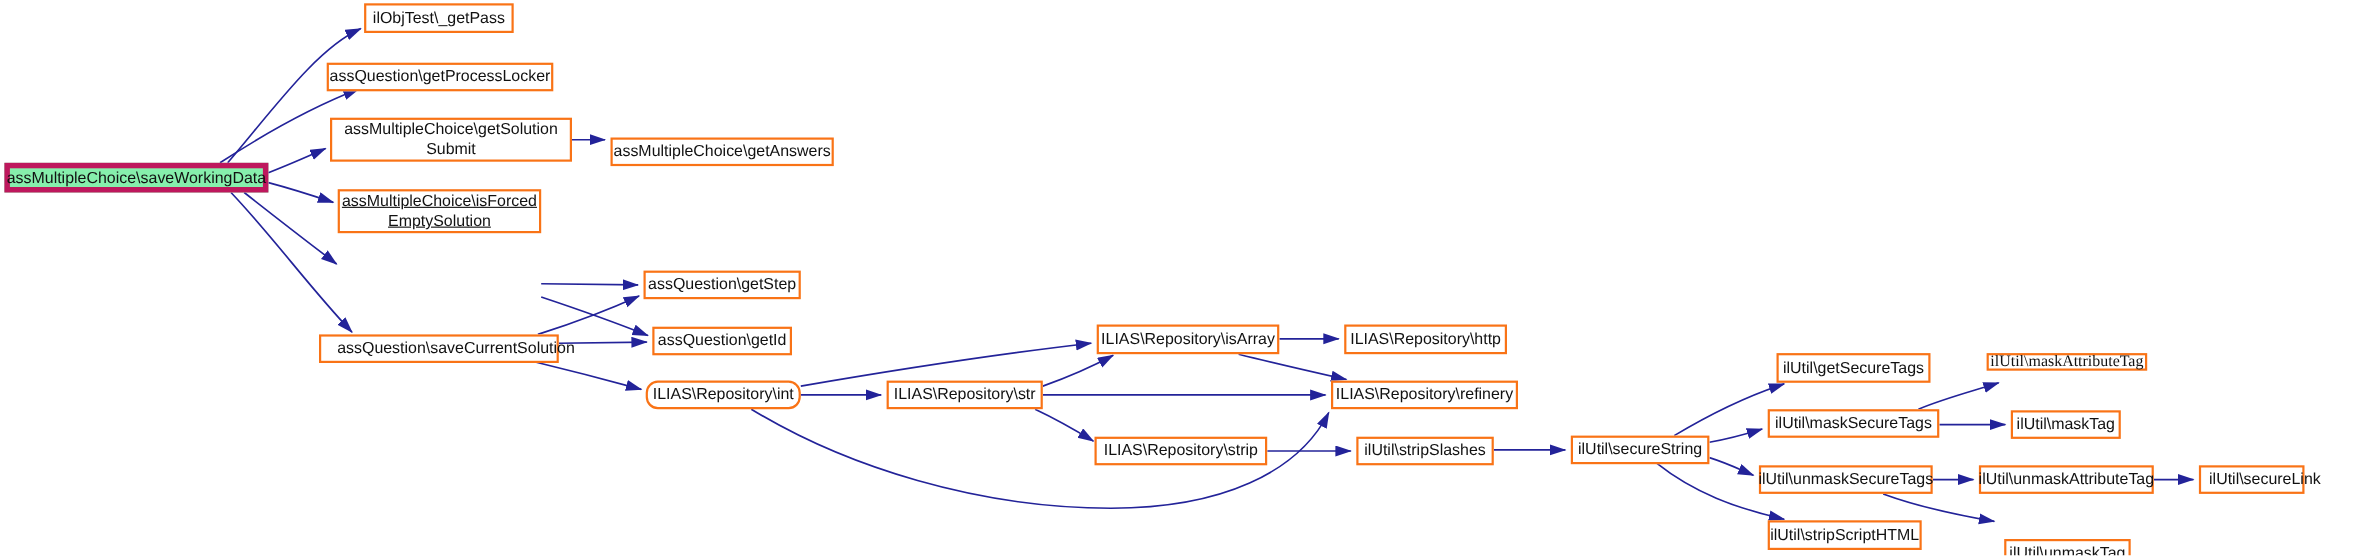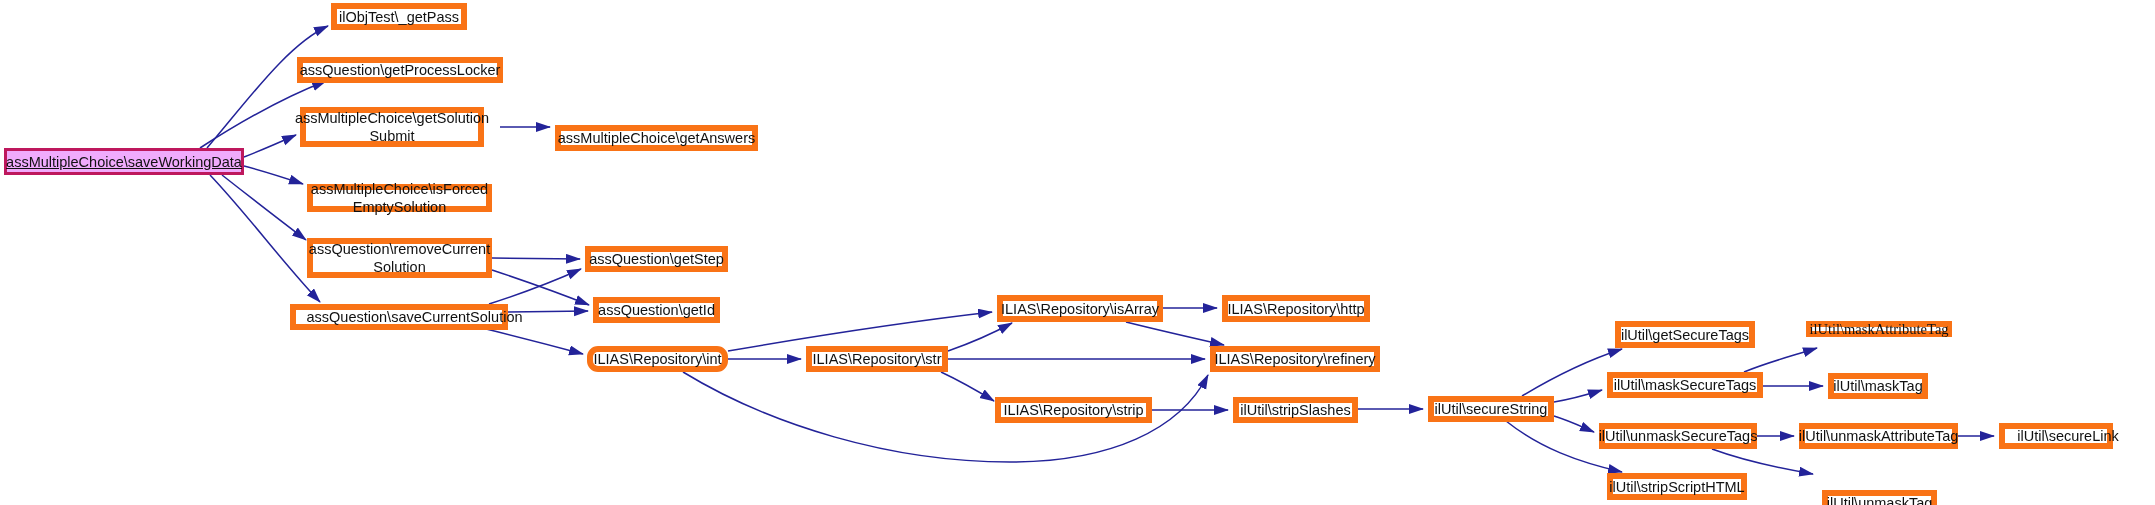--- a/index.html
+++ b/index.html
@@ -9,32 +9,31 @@
     background:#ffffff;
     font-family:"Liberation Sans", sans-serif;
     overflow:hidden;
   }
   .edges{position:absolute;left:0;top:0;width:2155px;height:505px;}
   .node{
     position:absolute;
     box-sizing:border-box;
     display:flex;flex-direction:column;align-items:center;justify-content:center;
     background:#ffffff;
-    border:6px solid #f97316;
+    border:2px solid #f97316;
     color:#111111;
     font-size:14.5px;
     line-height:18px;
     white-space:nowrap;
     text-align:center;
     cursor:pointer;
   }
   .node.highlight{
-    background:#f0abfc;
-    border:3px solid #be185d;
-    text-decoration:underline;
+    background:#86efac;
+    border:5px solid #be185d;
   }
 </style>
 </head>
 <body>
 
 <div class="canvas">
     <svg class="edges" viewBox="0 0 2155 505">
       <defs>
         <marker id="arrow" markerUnits="userSpaceOnUse" markerWidth="16" markerHeight="12" refX="14" refY="5" orient="auto">
           <path d="M0,0 L15,5 L0,10 Z" fill="#232399"></path>
@@ -74,34 +73,30 @@
     </svg>
     <div class="node highlight" style="left: 4px; top: 148px; width: 240px; height: 27px;">
       <div>assMultipleChoice\saveWorkingData</div>
     </div>
     <div class="node" style="left: 331px; top: 3px; width: 136px; height: 27px;">
       <div>ilObjTest\_getPass</div>
     </div>
     <div class="node" style="left: 297px; top: 57px; width: 206px; height: 26px;">
       <div>assQuestion\getProcessLocker</div>
     </div>
-    <div class="node" style="left: 300px; top: 107px; width: 184px; height: 40px;">
+    <div class="node" style="left: 300px; top: 107px; width: 220px; height: 40px;">
       <div>assMultipleChoice\getSolution</div>
       <div>Submit</div>
     </div>
     <div class="node" style="left: 555px; top: 113px; width: 203px; height: 26px; margin-top: 12px;">
       <div>assMultipleChoice\getAnswers</div>
     </div>
-    <div class="node" style="left: 307px; top: 184px; width: 185px; height: 28px;">
+    <div class="node" style="left: 307px; top: 172px; width: 185px; height: 40px; text-decoration: underline;">
       <div>assMultipleChoice\isForced</div>
       <div>EmptySolution</div>
-    </div>
-    <div class="node" style="left: 307px; top: 238px; width: 185px; height: 40px;">
-      <div>assQuestion\removeCurrent</div>
-      <div>Solution</div>
     </div>
     <div class="node" style="left: 290px; top: 304px; width: 218px; height: 26px; padding-left: 31px;">
       <div>assQuestion\saveCurrentSolution</div>
     </div>
     <div class="node" style="left: 585px; top: 246px; width: 143px; height: 26px;">
       <div>assQuestion\getStep</div>
     </div>
     <div class="node" style="left: 593px; top: 297px; width: 127px; height: 26px;">
       <div>assQuestion\getId</div>
     </div>
@@ -140,21 +135,21 @@
     </div>
     <div class="node" style="left: 1828px; top: 373px; width: 100px; height: 26px;">
       <div>ilUtil\maskTag</div>
     </div>
     <div class="node" style="left: 1599px; top: 423px; width: 158px; height: 26px;">
       <div>ilUtil\unmaskSecureTags</div>
     </div>
     <div class="node" style="left: 1799px; top: 423px; width: 159px; height: 26px;">
       <div>ilUtil\unmaskAttributeTag</div>
     </div>
-    <div class="node" style="left: 1999px; top: 423px; width: 114px; height: 26px; padding-left: 24px;">
+    <div class="node" style="left: 1999px; top: 423px; width: 96px; height: 26px; padding-left: 24px;">
       <div>ilUtil\secureLink</div>
     </div>
     <div class="node" style="left: 1607px; top: 473px; width: 140px; height: 27px;">
       <div>ilUtil\stripScriptHTML</div>
     </div>
     <div class="node" style="left: 1822px; top: 490px; width: 115px; height: 26px;">
       <div>ilUtil\unmaskTag</div>
     </div>
   </div>
 

